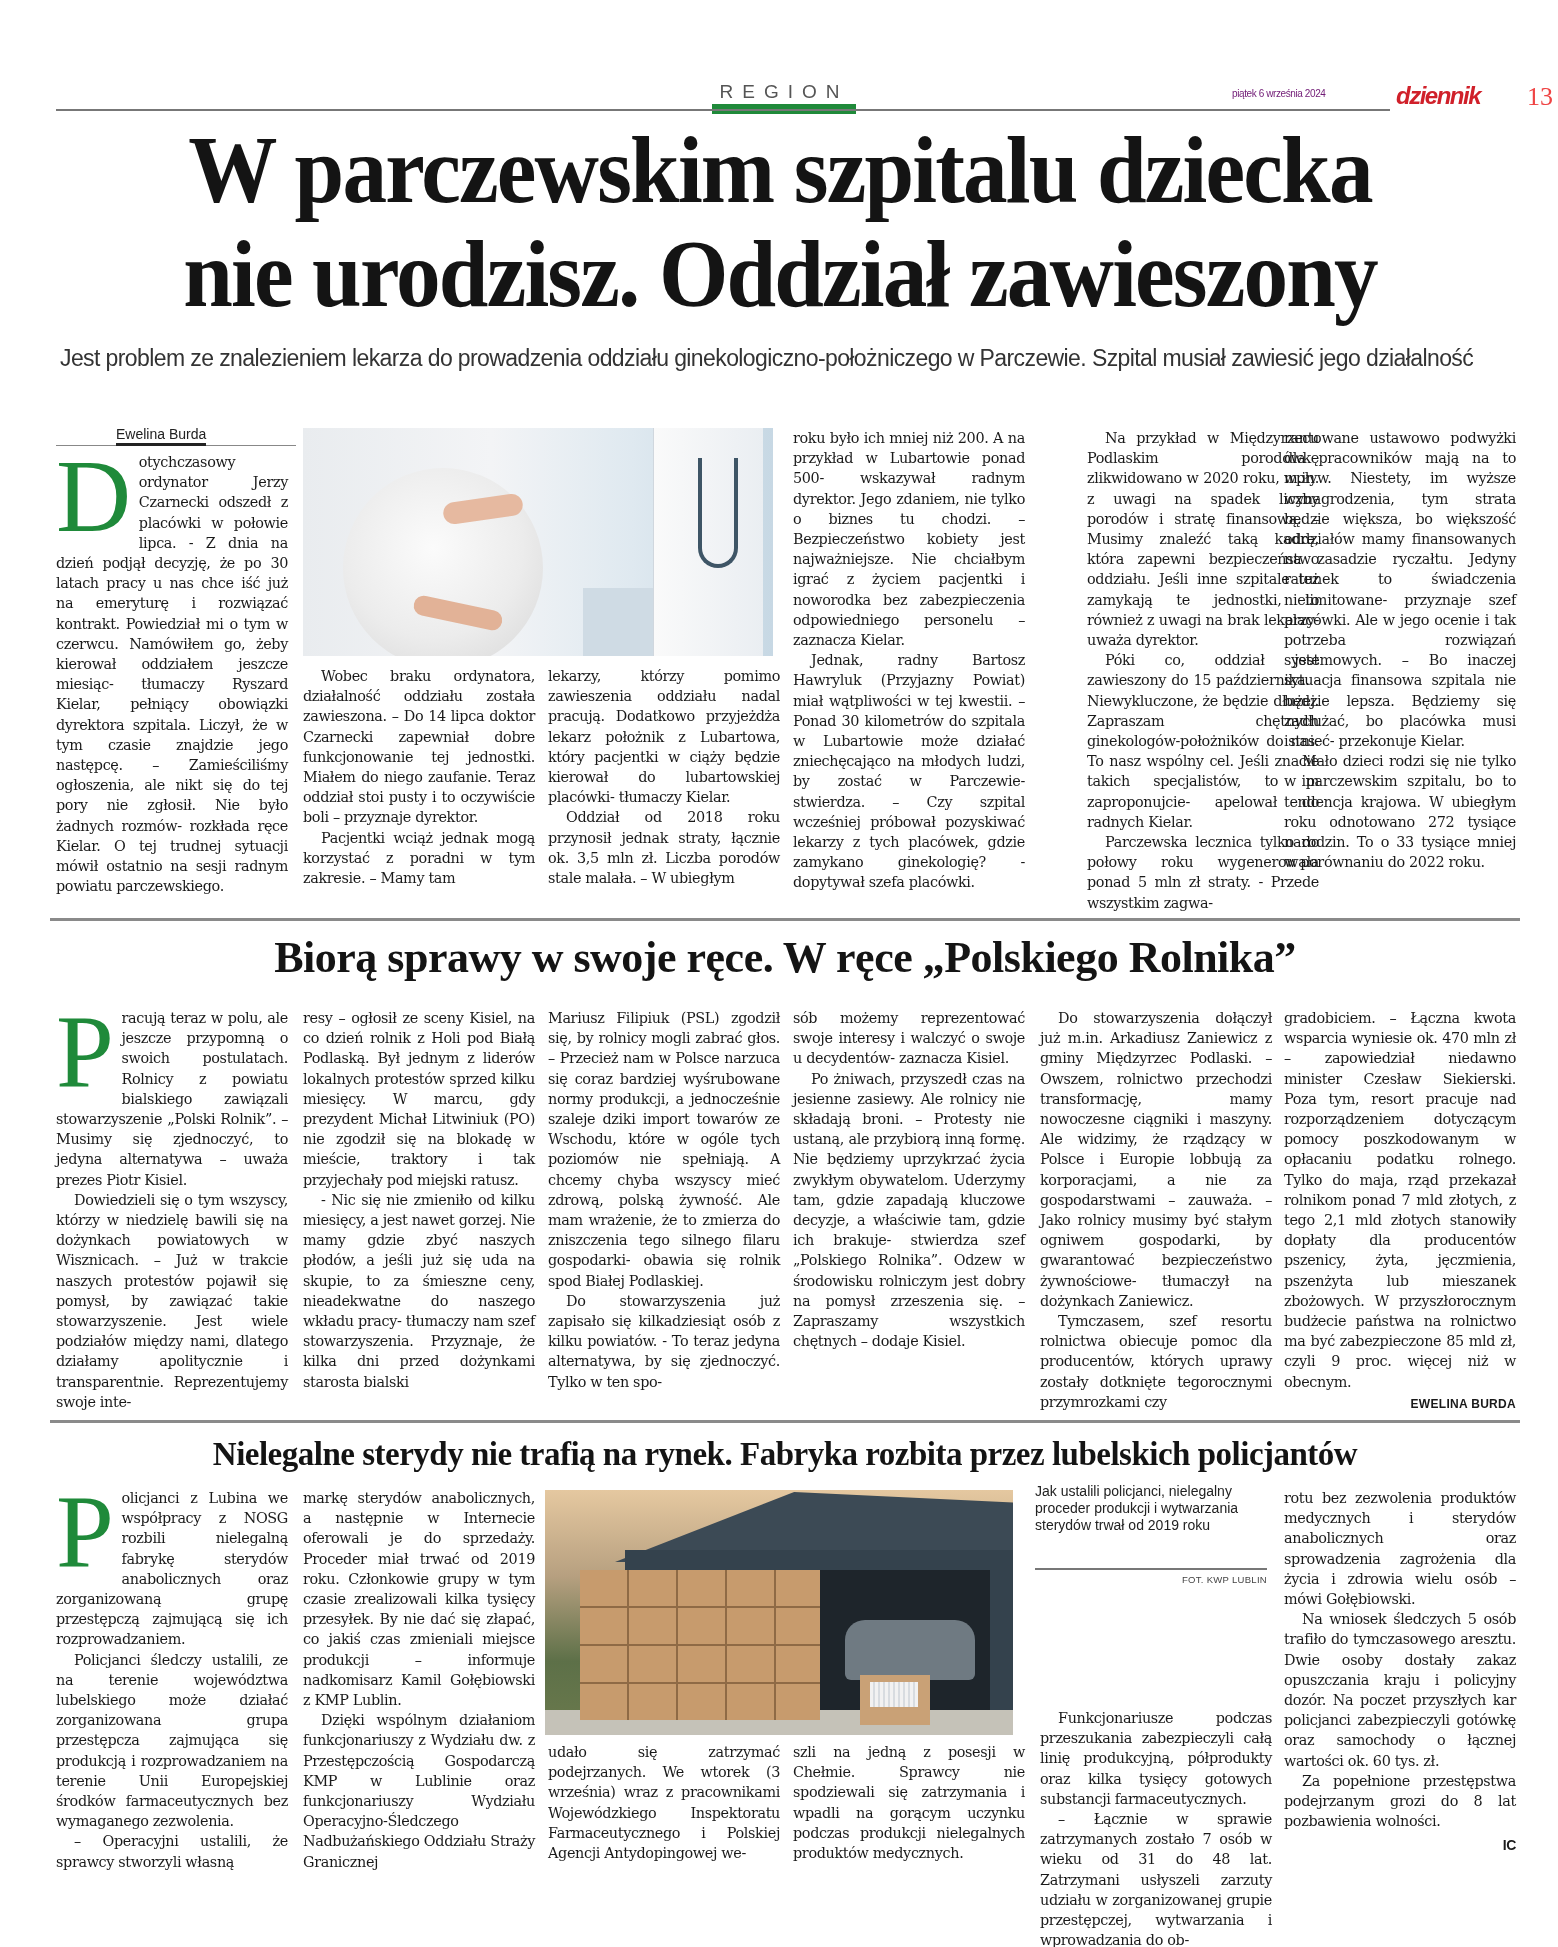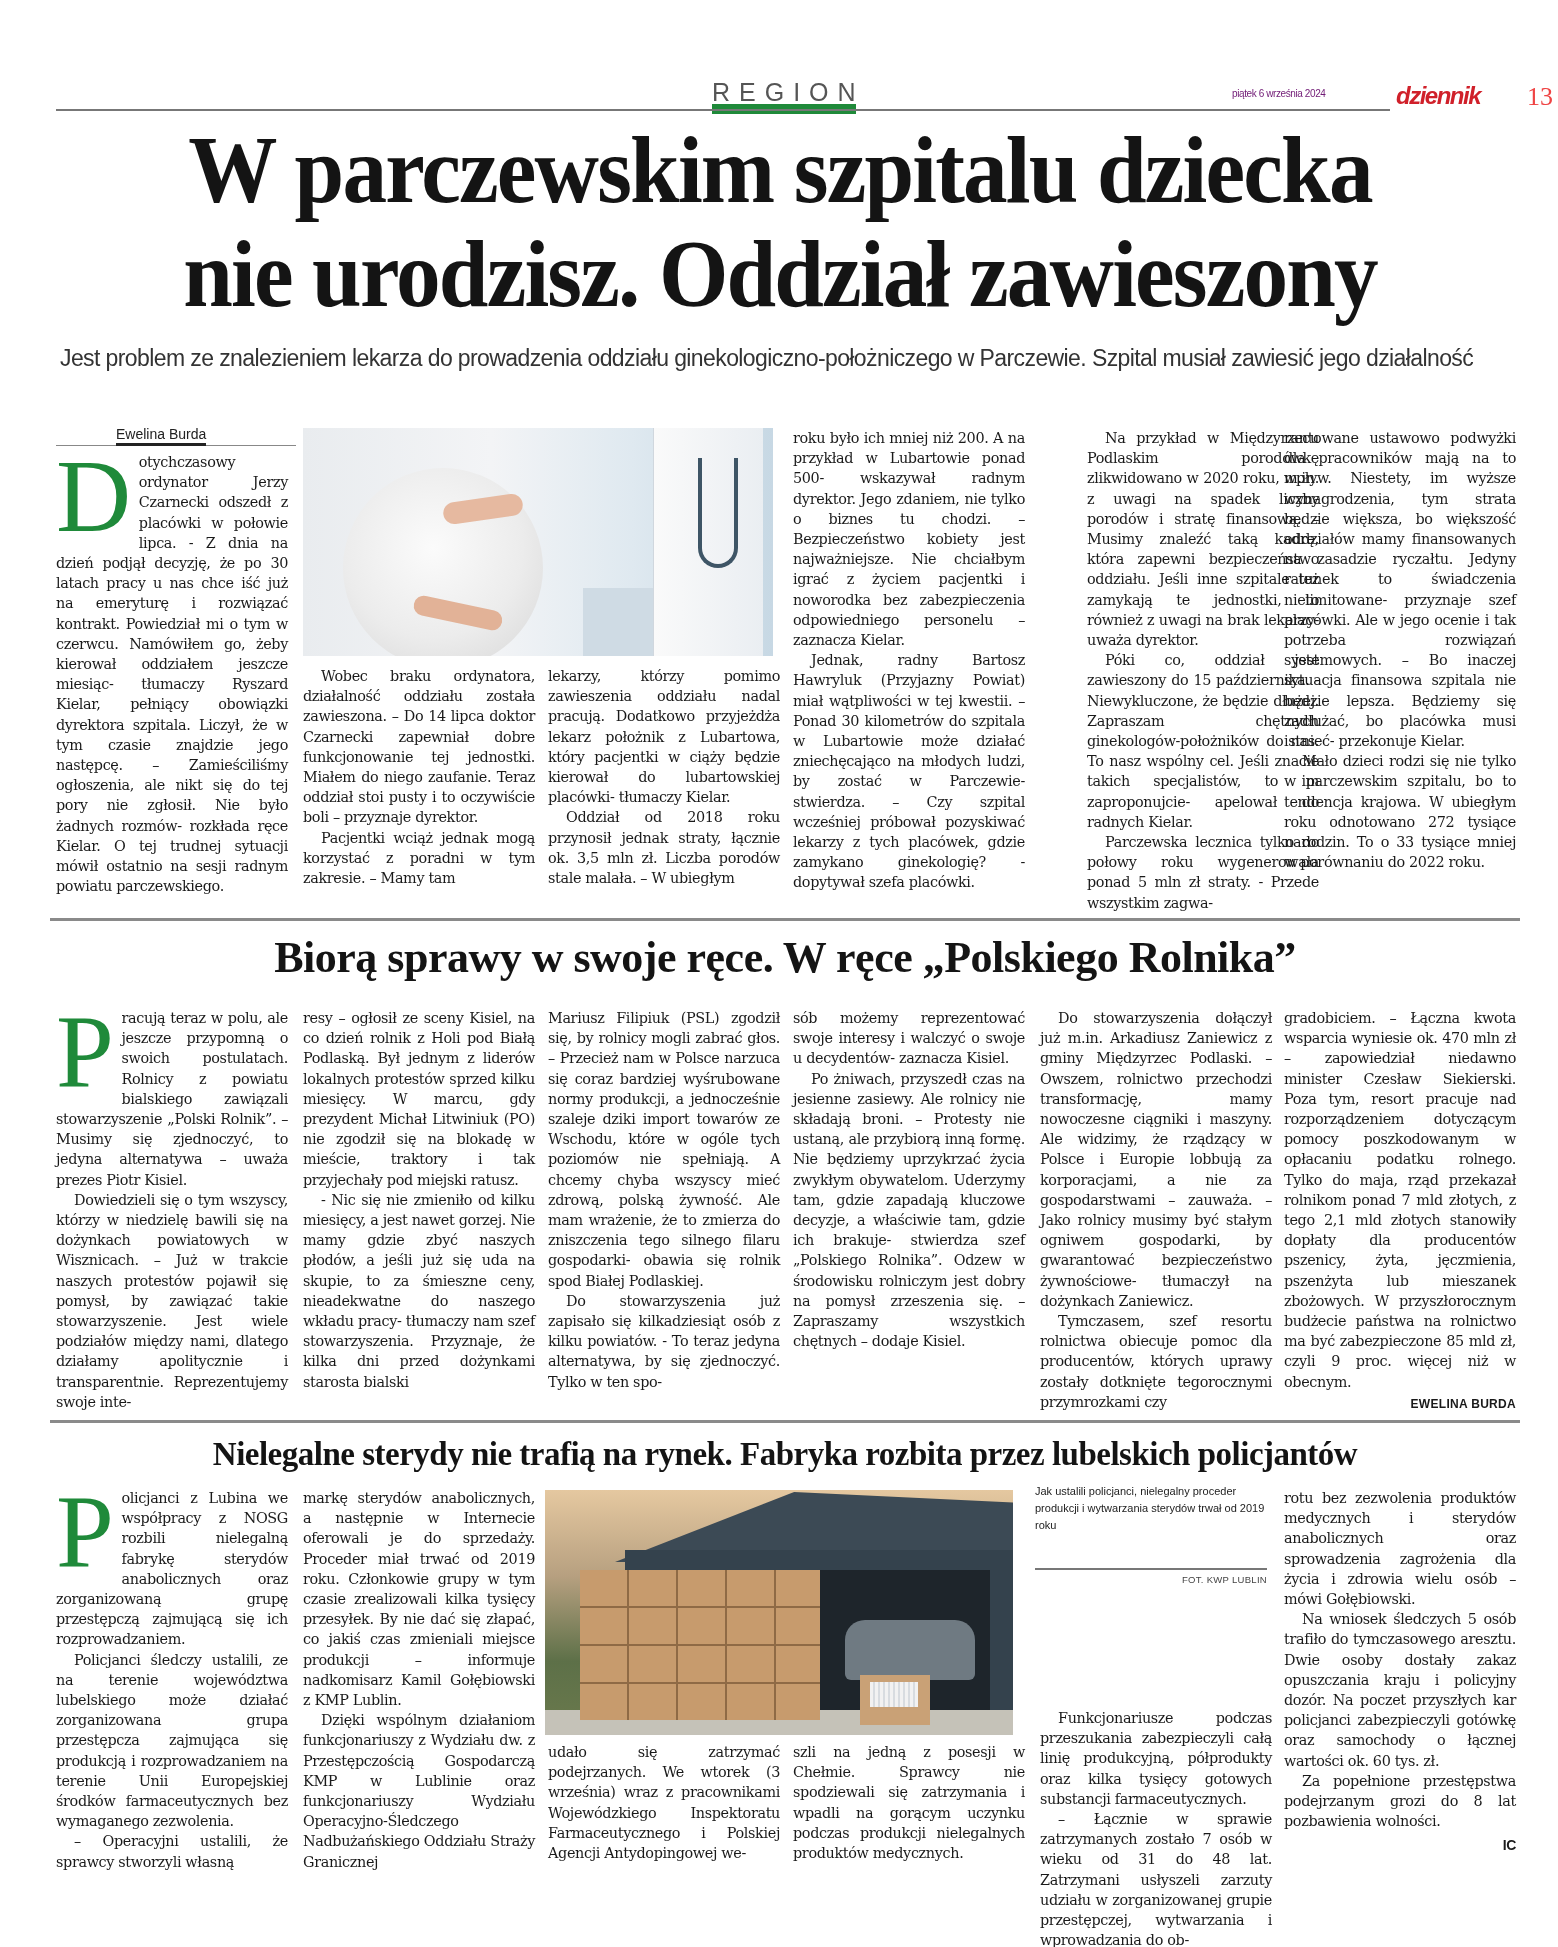--- a/index.html
+++ b/index.html
@@ -2,21 +2,21 @@
 <html><head>
 <meta charset="utf-8">
 <style>
   * { box-sizing: border-box; margin: 0; padding: 0; }
   html, body { width: 1558px; height: 1947px; background: #ffffff; overflow: hidden; }
   body { position: relative; font-family: "DejaVu Serif", serif; color: #1a1a1a; }
 
   
   .section-label {
     position: absolute; left: 712px; top: 80px; width: 144px; height: 30px;
-    font-family: "Liberation Sans", sans-serif; font-size: 25px; letter-spacing: 9px;
+    font-family: "Liberation Sans", sans-serif; font-size: 19px; letter-spacing: 9px;
     color: #555; text-align: center; line-height: 24px;
   }
   .section-bar { position: absolute; left: 712px; top: 104px; width: 144px; height: 10px; background: #1f8a3a; }
   .header-rule { position: absolute; left: 56px; top: 109px; width: 1334px; height: 2px; background: #777; }
   .header-date {
     position: absolute; left: 1232px; top: 88px; font-family: "Liberation Sans", sans-serif;
     font-size: 10px; color: #701a75; letter-spacing: -0.4px;
   }
   .header-logo {
     position: absolute; left: 1396px; top: 82px; font-family: "Liberation Sans", sans-serif;
@@ -121,21 +121,21 @@
       repeating-linear-gradient(180deg, transparent 0 36px, #8f6a45 36px 38px),
       #c79b6d;
   }
   .photo-garage .ground { position: absolute; left: 0; top: 220px; width: 468px; height: 25px; background: #c5c2b8; }
   .photo-garage .openbox { position: absolute; left: 315px; top: 185px; width: 70px; height: 50px; background: #c9a176; }
   .photo-garage .vials { position: absolute; left: 325px; top: 192px; width: 48px; height: 25px;
     background: repeating-linear-gradient(90deg,#f2f2f2 0 3px,#d8dce0 3px 5px); }
 
   .caption {
     position: absolute; left: 1035px; top: 1483px; width: 232px;
-    font-family: "Liberation Sans", sans-serif; font-size: 11px; line-height: 17px; color: #222;
+    font-family: "Liberation Sans", sans-serif; font-size: 14px; line-height: 17px; color: #222;
   }
   .caption-rule { position: absolute; left: 1035px; top: 1568px; width: 232px; height: 2px; background: #777; }
   .photo-credit {
     position: absolute; left: 1035px; top: 1574px; width: 232px; text-align: right;
     font-family: "Liberation Sans", sans-serif; font-size: 9.5px; color: #444; letter-spacing: 0.3px;
   }
 </style>
 </head>
 <body>
 

